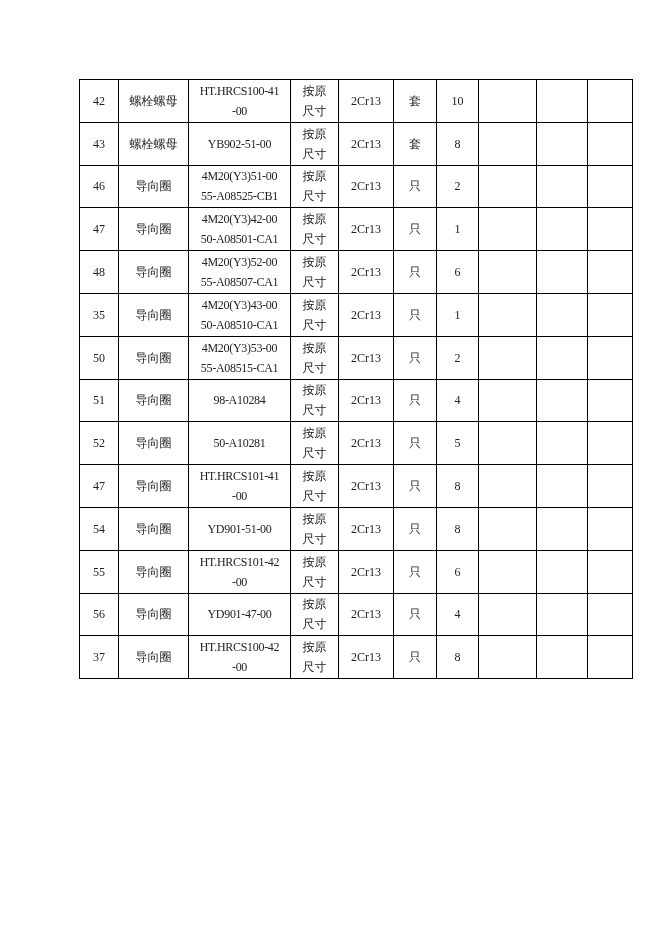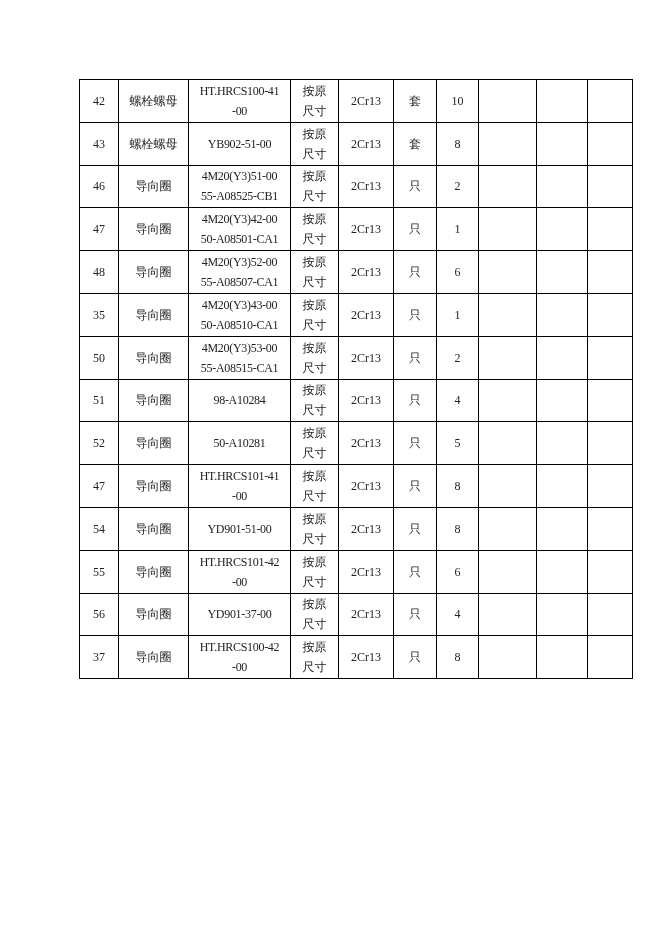--- a/index.html
+++ b/index.html
@@ -242,21 +242,21 @@
         <td class="unit">只</td>
         <td class="qty">6</td>
         <td class="blank"></td>
         <td class="blank"></td>
         <td class="blank"></td>
       </tr>
       <tr>
         <td class="num">56</td>
         <td class="name">导向圈</td>
         <td class="code">
-          <span class="line">YD901-37-00</span>
+          <span class="line">YD901-47-00</span>
         </td>
         <td class="spec">
           <span class="line">按原</span>
           <span class="line">尺寸</span>
         </td>
         <td class="mat">2Cr13</td>
         <td class="unit">只</td>
         <td class="qty">4</td>
         <td class="blank"></td>
         <td class="blank"></td>

